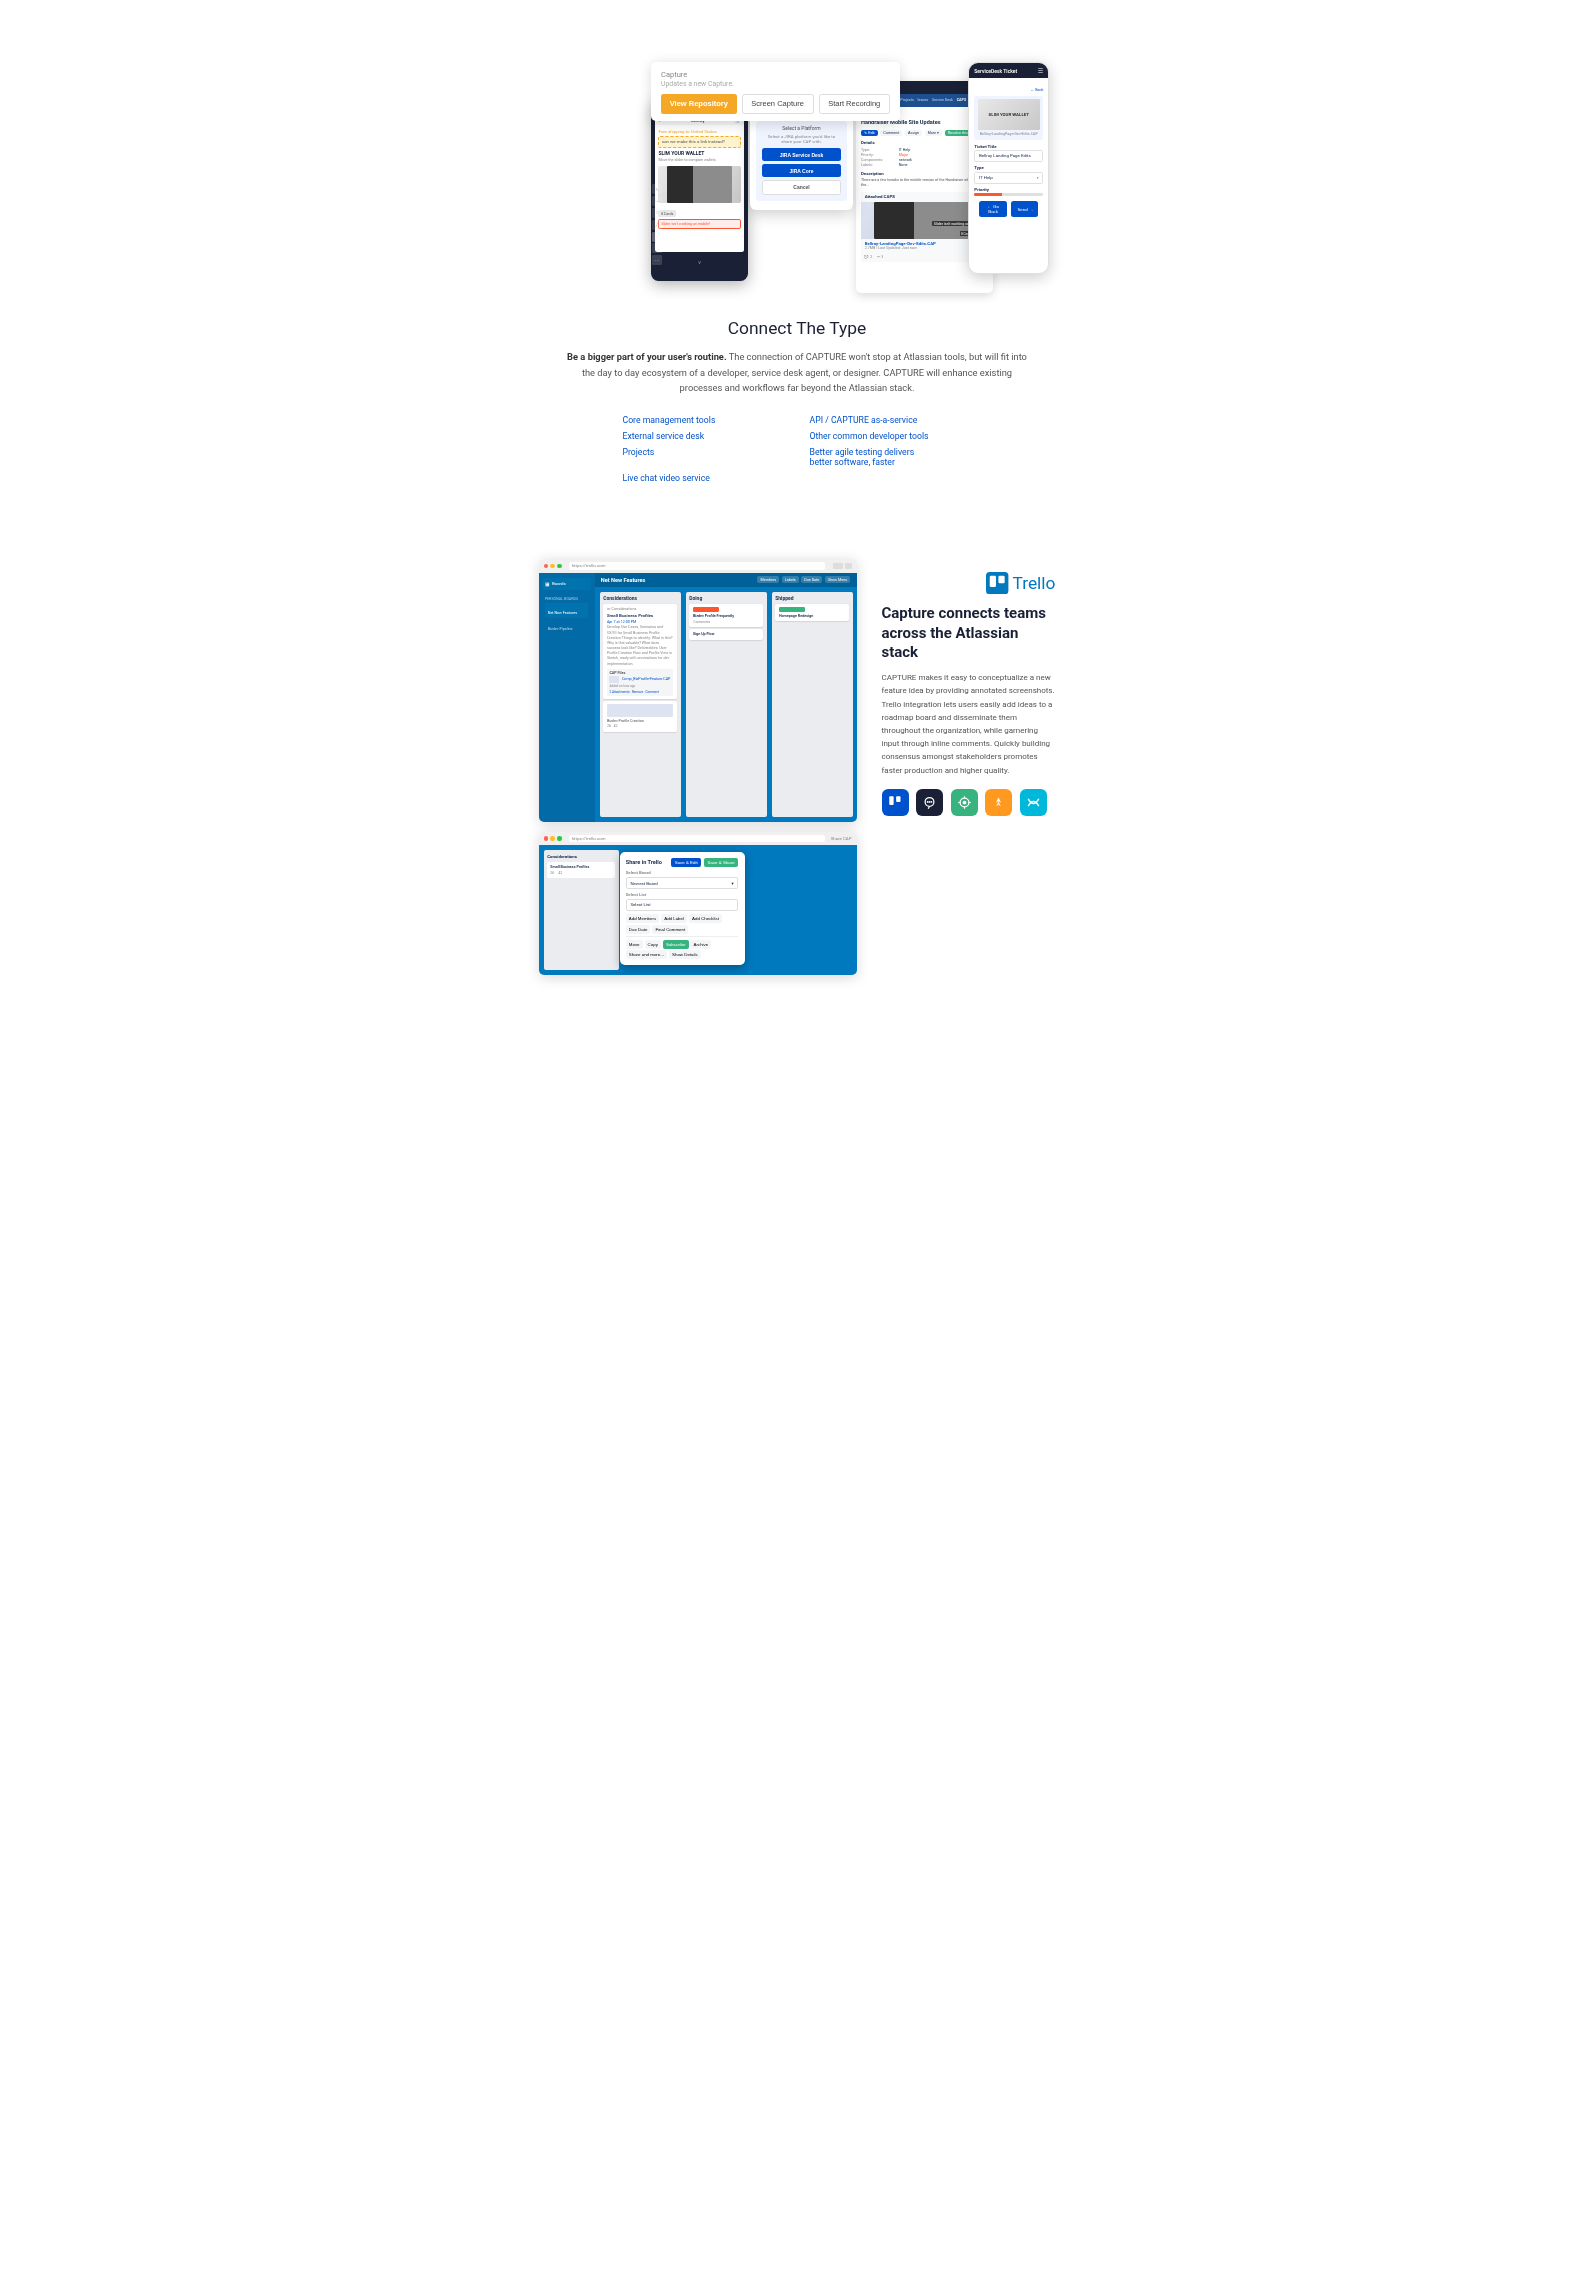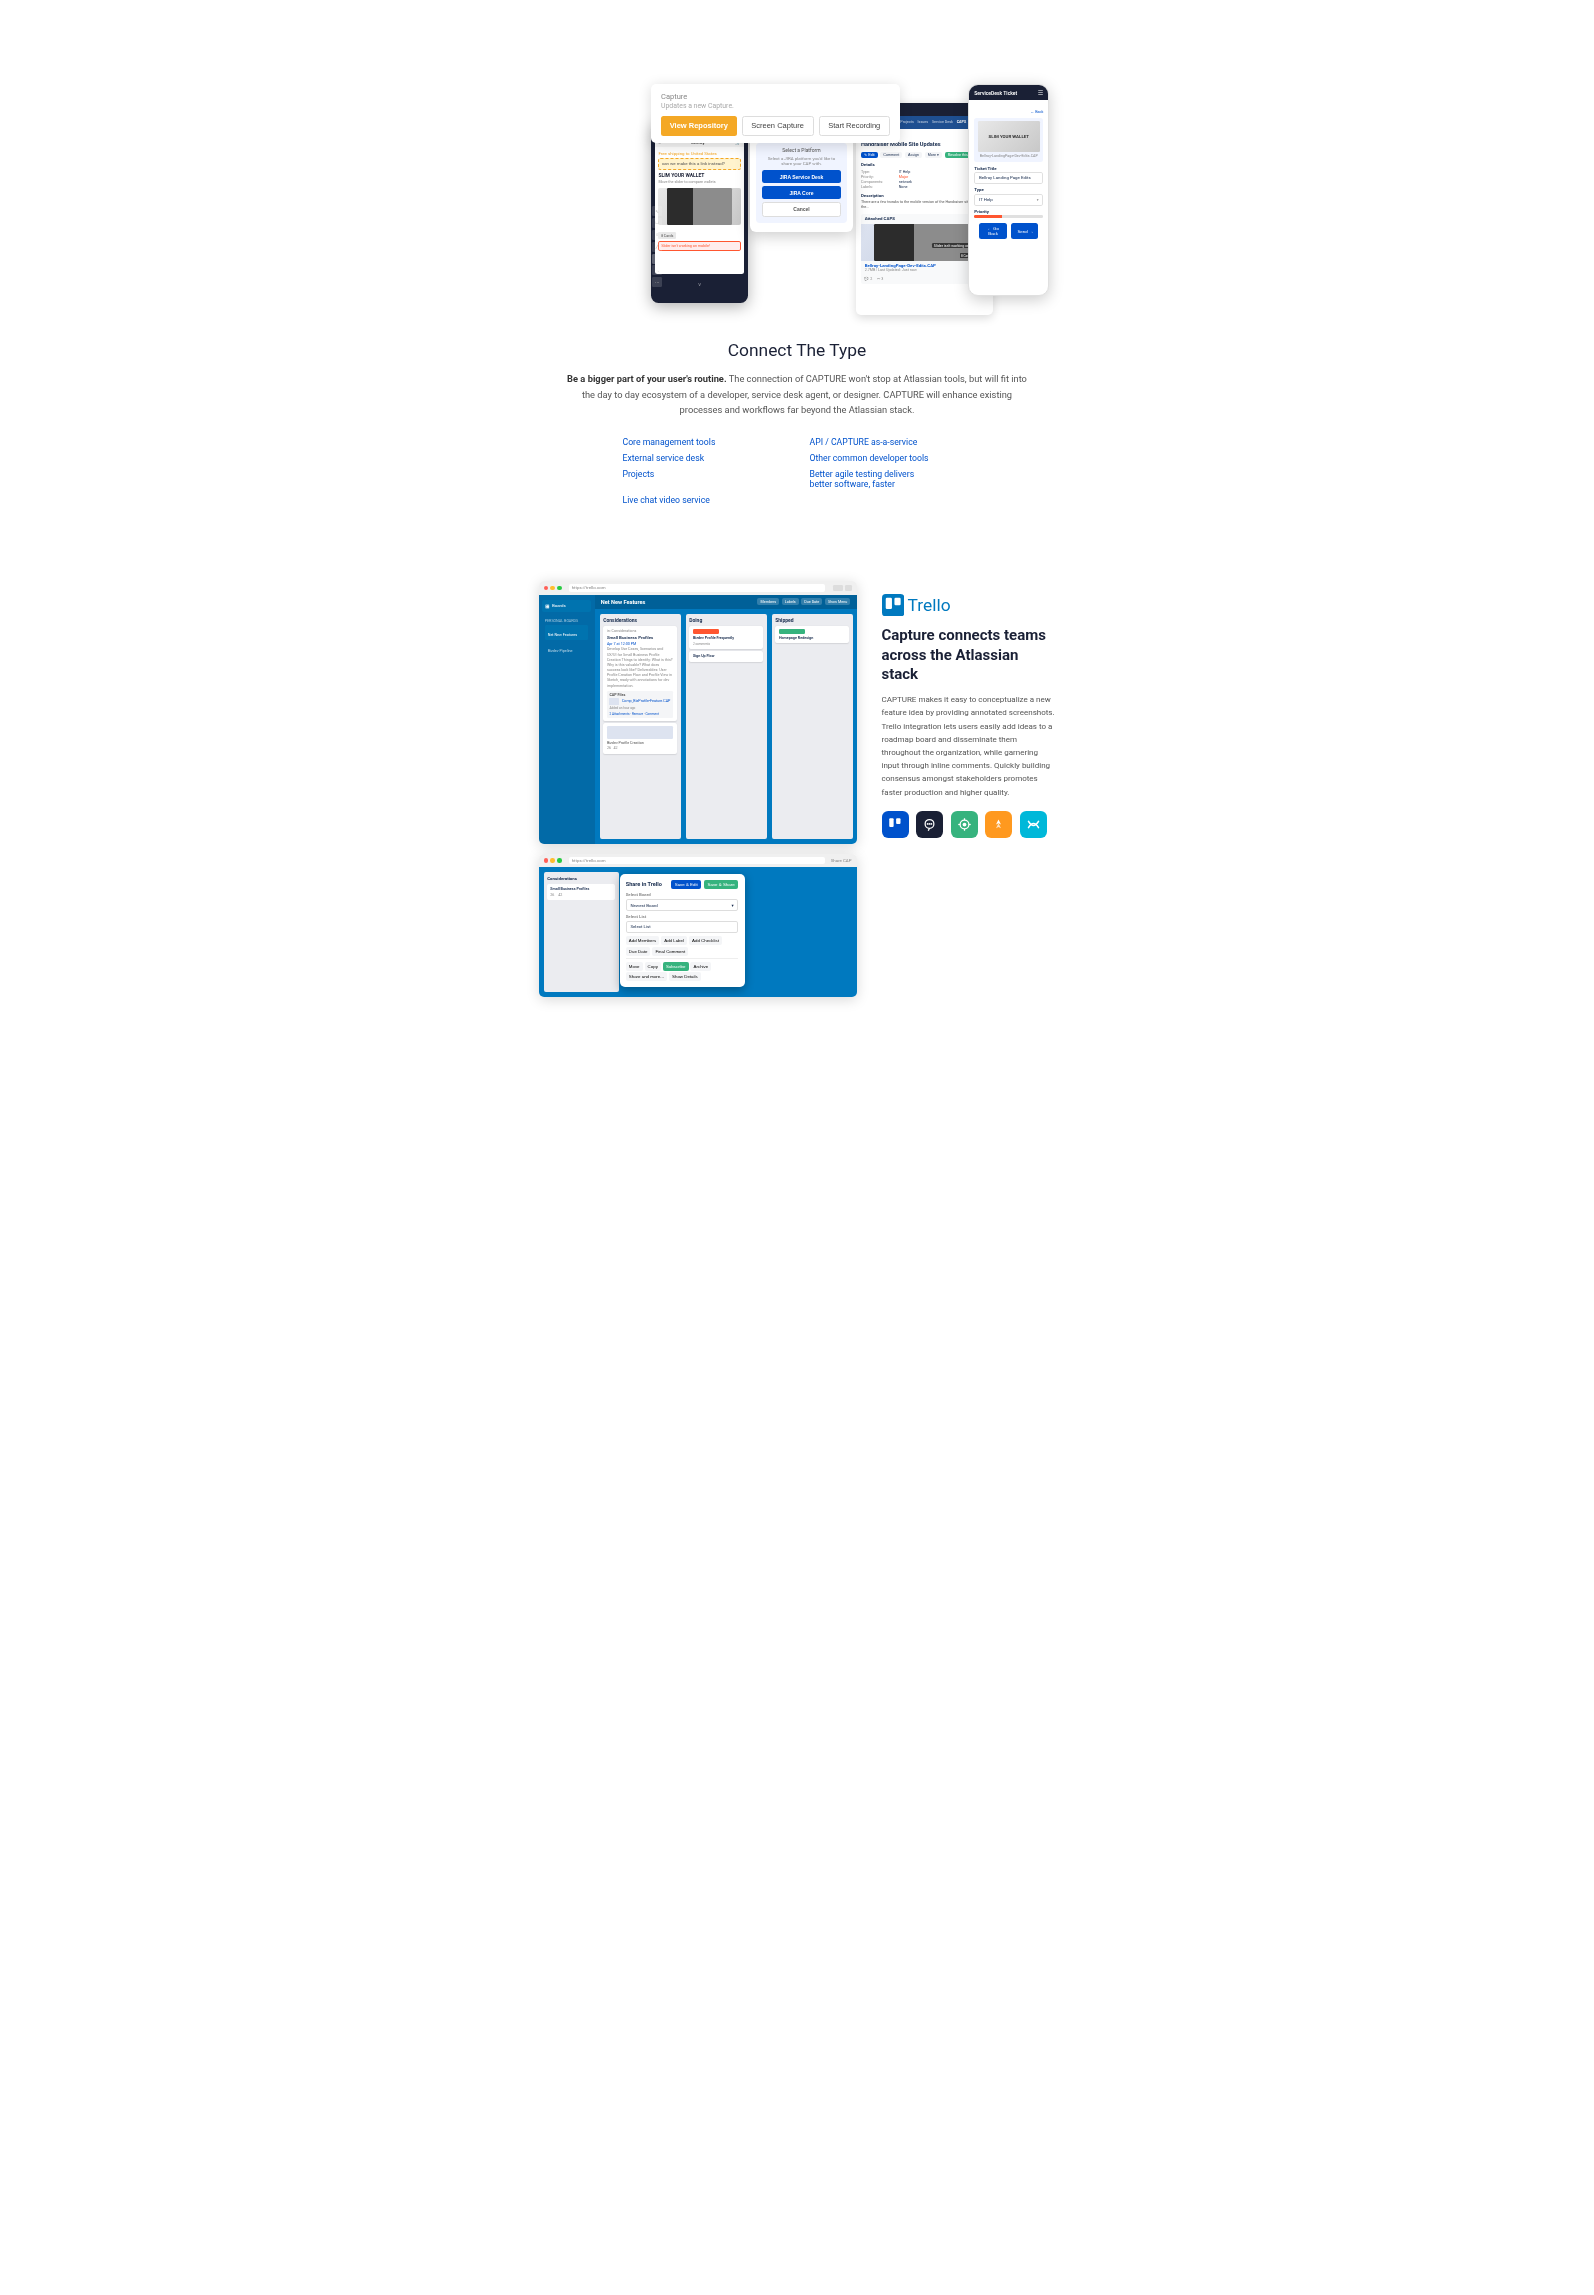--- a/index.html
+++ b/index.html
@@ -8,21 +8,20 @@
       background: #fff;
       color: #333;
       width: 567px;
       margin: 0 auto;
     }
 
     
     .top-section {
       padding: 25px 12.5px 12.5px;
       position: relative;
-      margin-top: 22px;
     }
 
     
     .mockup-area {
       position: relative;
       height: 262px;
       margin-bottom: 18.7px;
     }
 
     
@@ -748,20 +747,21 @@
     .trello-info {
       width: 174px;
       flex-shrink: 0;
       padding-top: 12.5px;
     }
     .trello-logo {
       display: flex;
       align-items: center;
       gap: 5px;
       margin-bottom: 10px;
+      justify-content: flex-end;
     }
     .trello-logo-text {
       font-size: 17.4px;
       color: #0079bf;
       font-weight: 400;
     }
     .trello-info-heading {
       font-size: 15px;
       font-weight: 700;
       color: #1a2035;

